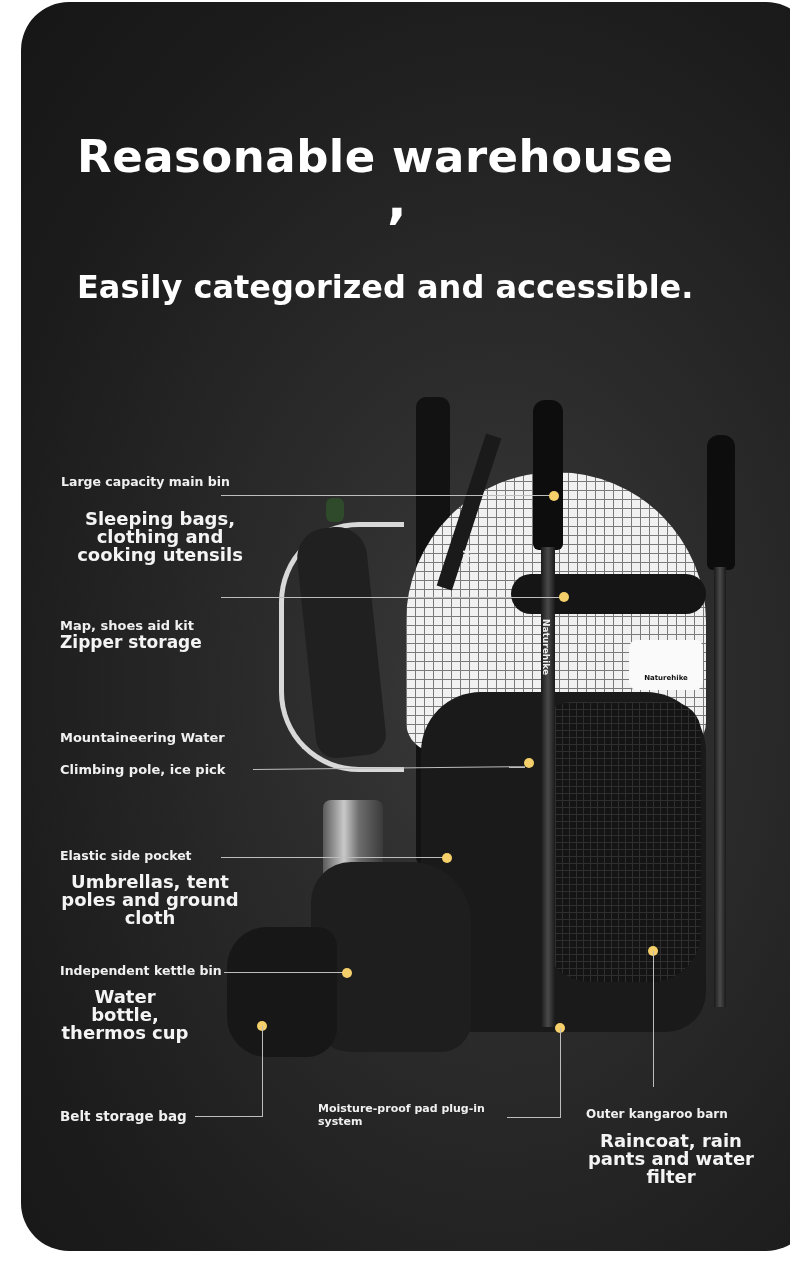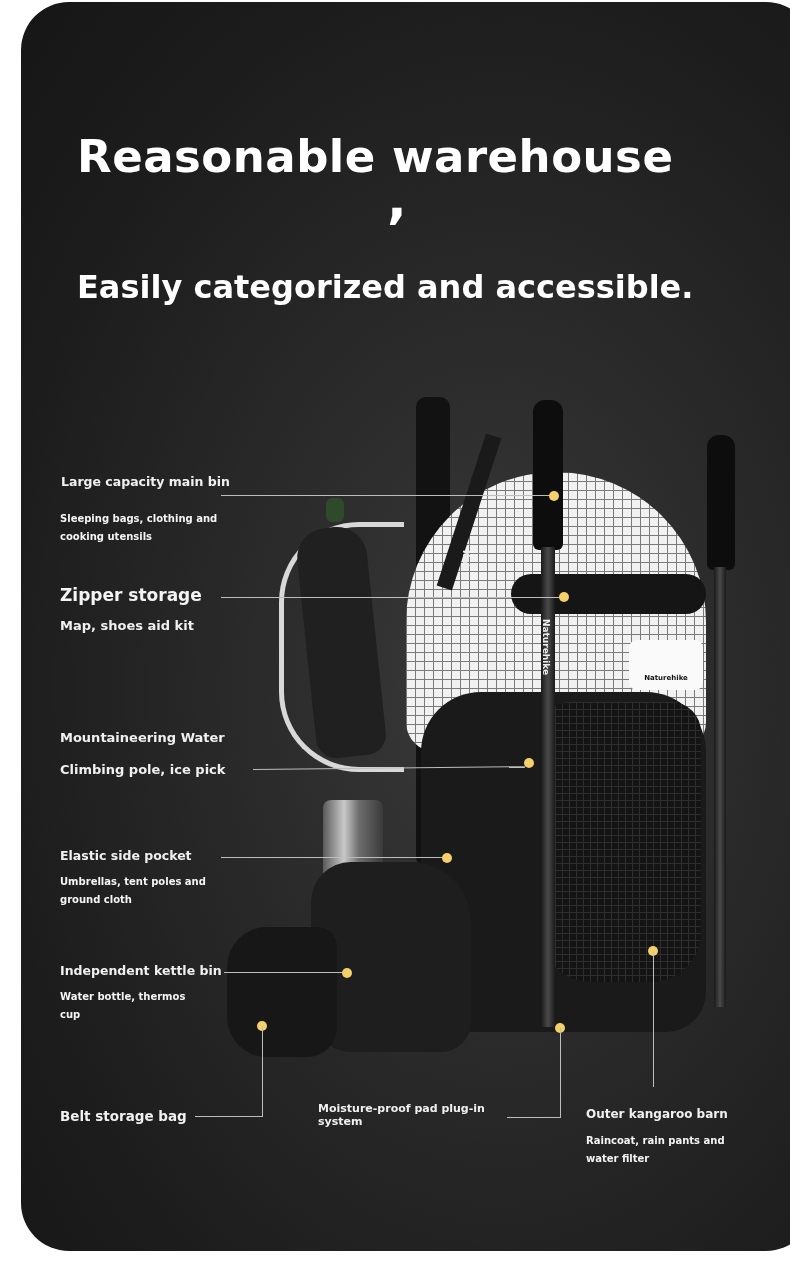--- a/index.html
+++ b/index.html
@@ -8,22 +8,22 @@
     position:absolute; left:21px; top:2px; width:749px; height:1249px;
     border-radius:48px; overflow:hidden;
     background: radial-gradient(ellipse at 60% 55%, #3a3a3a 0%, #2b2b2b 35%, #1c1c1c 75%, #161616 100%);
     padding-left: 44px;
   }
   .title { position:absolute; left:56px; top:128px; color:#fff; font-weight:bold; font-size:45px; letter-spacing:0.5px; white-space:nowrap; }
   .comma { position:absolute; left:366px; top:168px; color:#fff; font-weight:bold; font-size:52px; }
   .subtitle { position:absolute; left:56px; top:266px; color:#fff; font-weight:bold; font-size:32px; white-space:nowrap; }
 
   .lbl-sm { position:absolute; color:#f0f0f0; font-weight:bold; font-size:12.5px; white-space:nowrap; }
-  .lbl-lg { position:absolute; color:#f4f4f4; font-weight:bold; font-size:10px; line-height:18px; }
-  .lbl-mid { position:absolute; color:#f4f4f4; font-weight:bold; font-size:17px; }
+  .lbl-lg { position:absolute; color:#f4f4f4; font-weight:bold; font-size:18px; line-height:18px;text-align:center; }
+  .lbl-mid { position:absolute; color:#f4f4f4; font-weight:bold; font-size:17px;margin-top:47px; }
   .line { position:absolute; background:#bdbdbd; }
   .dot { position:absolute; width:10px; height:10px; border-radius:50%; background:#f4cf6a; }
 
   
   .bp { position:absolute; }
   .grid {
     background-color:#f1f1f1;
     background-image:
       linear-gradient(#7a7a7a 1px, transparent 1px),
       linear-gradient(90deg, #7a7a7a 1px, transparent 1px);

